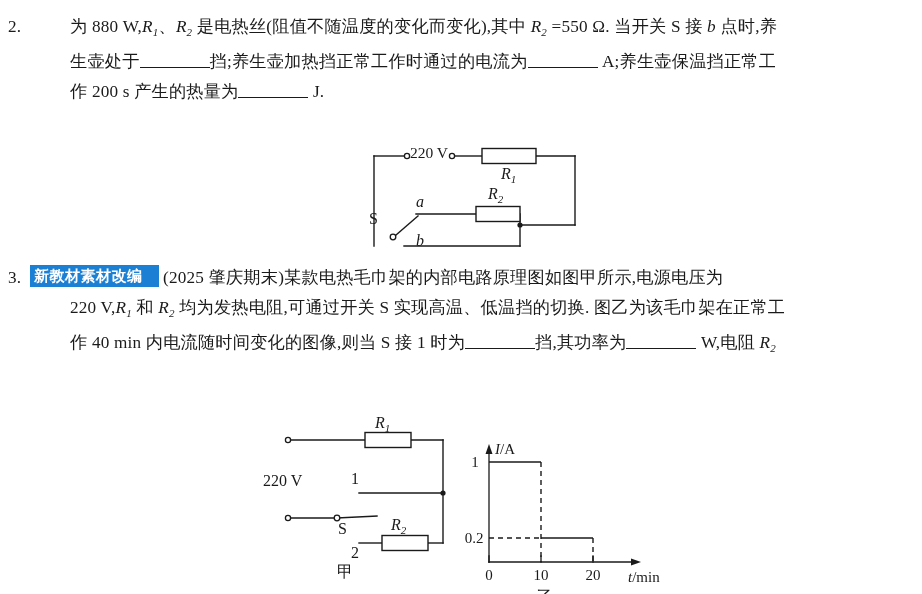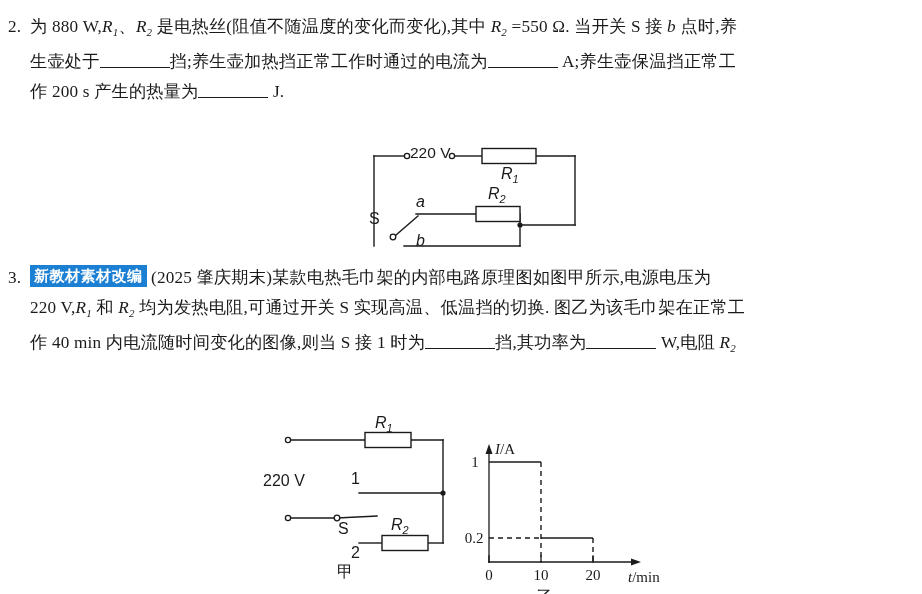--- a/index.html
+++ b/index.html
@@ -31,31 +31,31 @@
   }
 
   .qnum {
     position: absolute;
     left: 8px;
     top: 0;
     font-size: 17.2px;
   }
 
   .indent1 { padding-left: 30px; }
-  .indent2 { padding-left: 30px; }
+  .indent2 { padding-left: 30px; margin-left: 40px; }
 
   .tag {
     display: inline-block;
     background: #1b7fd4;
     color: #ffffff;
     font-family: "Liberation Sans", "DejaVu Sans", sans-serif;
     font-weight: bold;
     font-size: 15px;
     line-height: 19px;
-    padding: 1px 4px 2px 4px;
+    padding: 1px 16px 2px 4px;
     vertical-align: 2px;
     letter-spacing: 0.5px;
   }
 
   .blank {
     display: inline-block;
     border-bottom: 1.2px solid #1a1a1a;
     height: 15px;
     vertical-align: -1px;
   }
@@ -70,21 +70,21 @@
 
   
   .figure {
     position: absolute;
   }
   .fig-svg { display: block; }
 
   .cap {
     position: absolute;
     font-size: 16px;
-    font-family: Liberation Sans, sans-serif;
+    font-family: Liberation Serif, serif;
   }
 </style>
 </head>
 <body>
 
 <div class="problem" style="top:12px;">
 
   <div class="qline indent1">
     <span class="qnum">2.</span>
   </div>

